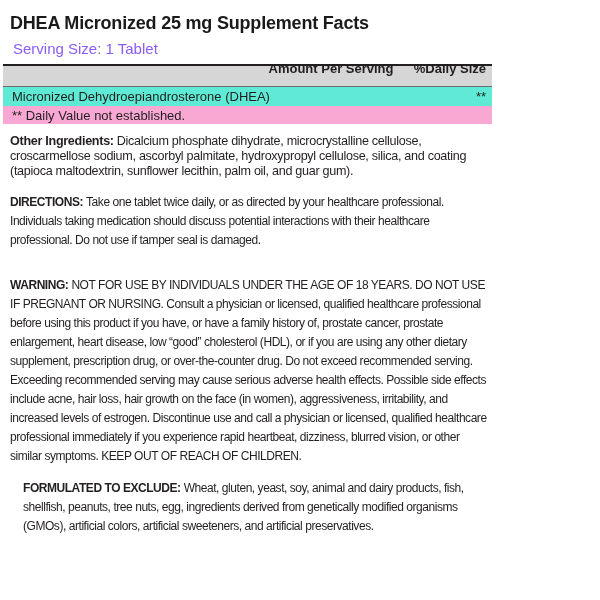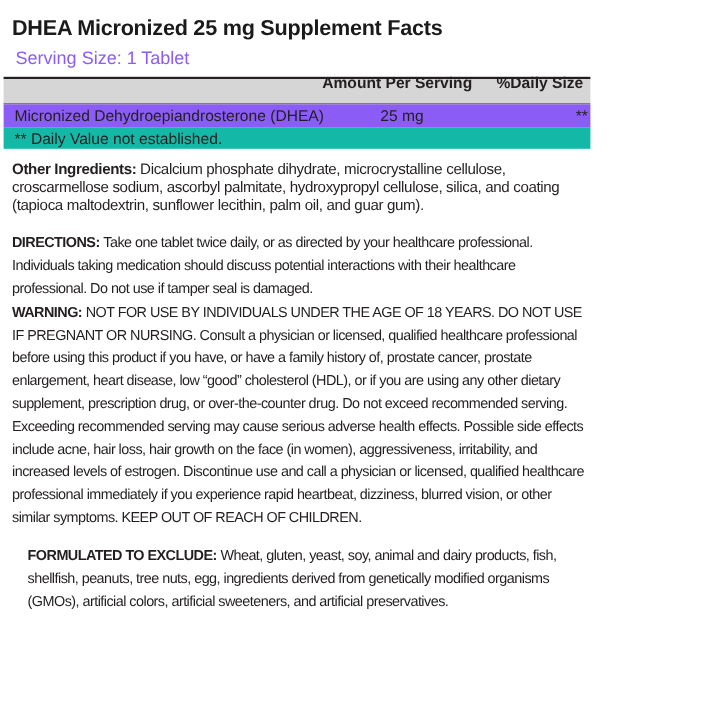--- a/index.html
+++ b/index.html
@@ -42,28 +42,28 @@
     height: 21px;
     background: #d6d6d6;
     border-bottom: 1px solid #6b6b6b;
     font-weight: bold;
     padding: 0 6px 16px 9px;
   }
   .t-row {
     display: flex;
     align-items: center;
     height: 19px;
-    background: #8b5cf6;
+    background: #5eead4;
     padding: 0 6px 0 9px;
   }
   .t-foot {
     display: flex;
     align-items: center;
     height: 18px;
-    background: #14b8a6;
+    background: #f9a8d4;
     padding: 0 6px 0 9px;
   }
   .col-name { flex: 1 1 auto; text-align: left; white-space: nowrap; }
   .col-amt  { flex: 0 0 130px; text-align: center; white-space: nowrap; }
   .col-dv   { flex: 0 0 90px; text-align: right; white-space: nowrap; }
   .t-head .col-name { flex: 1 1 auto; }
 
   .sec {
     margin: 0 17px 0 10px;
     letter-spacing: -0.45px;
@@ -73,41 +73,40 @@
     margin-top: 10px;
     font-size: 12.6px;
     line-height: 15px;
     letter-spacing: -0.3px;
   }
   .sec-big {
     font-size: 12px;
     line-height: 19px;
   }
   .sec-directions { margin-top: 14px; }
-  .sec-warning    { margin-top: 1px; }
+  .sec-warning    { margin-top: 26px; }
   .sec-formulated { margin-top: 13px; margin-left: 23px; }
 </style>
 </head>
 <body>
 
 <div class="label">
 
   <div class="title">DHEA Micronized 25 mg Supplement Facts</div>
 
   <div class="serving">Serving Size: 1 Tablet</div>
 
   <div class="facts">
     <div class="t-head">
       <span class="col-name"></span>
       <span class="col-amt">Amount Per Serving</span>
       <span class="col-dv">%Daily Size</span>
     </div>
     <div class="t-row">
       <span class="col-name">Micronized Dehydroepiandrosterone (DHEA)</span>
-      <span class="col-amt">25 mg</span>
       <span class="col-dv">**</span>
     </div>
     <div class="t-foot">
       <span>** Daily Value not established.</span>
     </div>
   </div>
 
   <p class="sec sec-small"><b>Other Ingredients:</b><span>Dicalcium phosphate dihydrate, microcrystalline cellulose, croscarmellose sodium, ascorbyl palmitate, hydroxypropyl cellulose, silica, and coating (tapioca maltodextrin, sunflower lecithin, palm oil, and guar gum).</span></p>
 
   <p class="sec sec-big sec-directions"><b>DIRECTIONS:</b><span>Take one tablet twice daily, or as directed by your healthcare professional. Individuals taking medication should discuss potential interactions with their healthcare professional. Do not use if tamper seal is damaged.</span></p>

